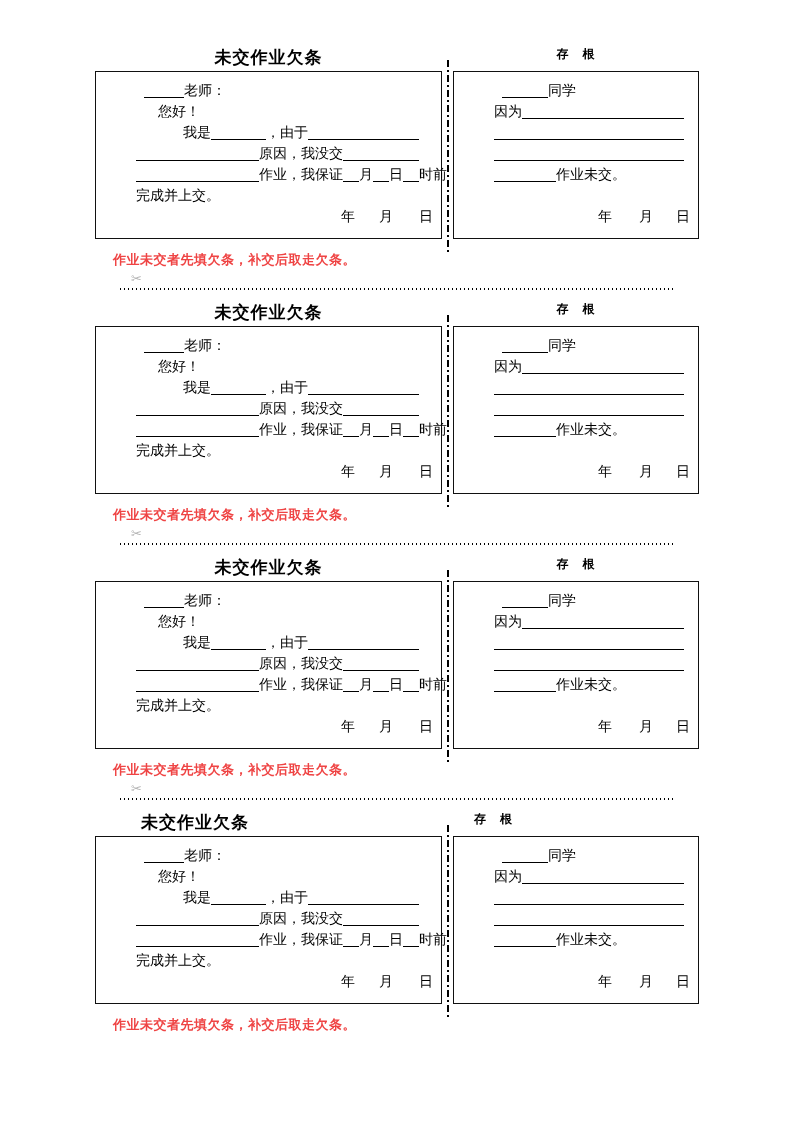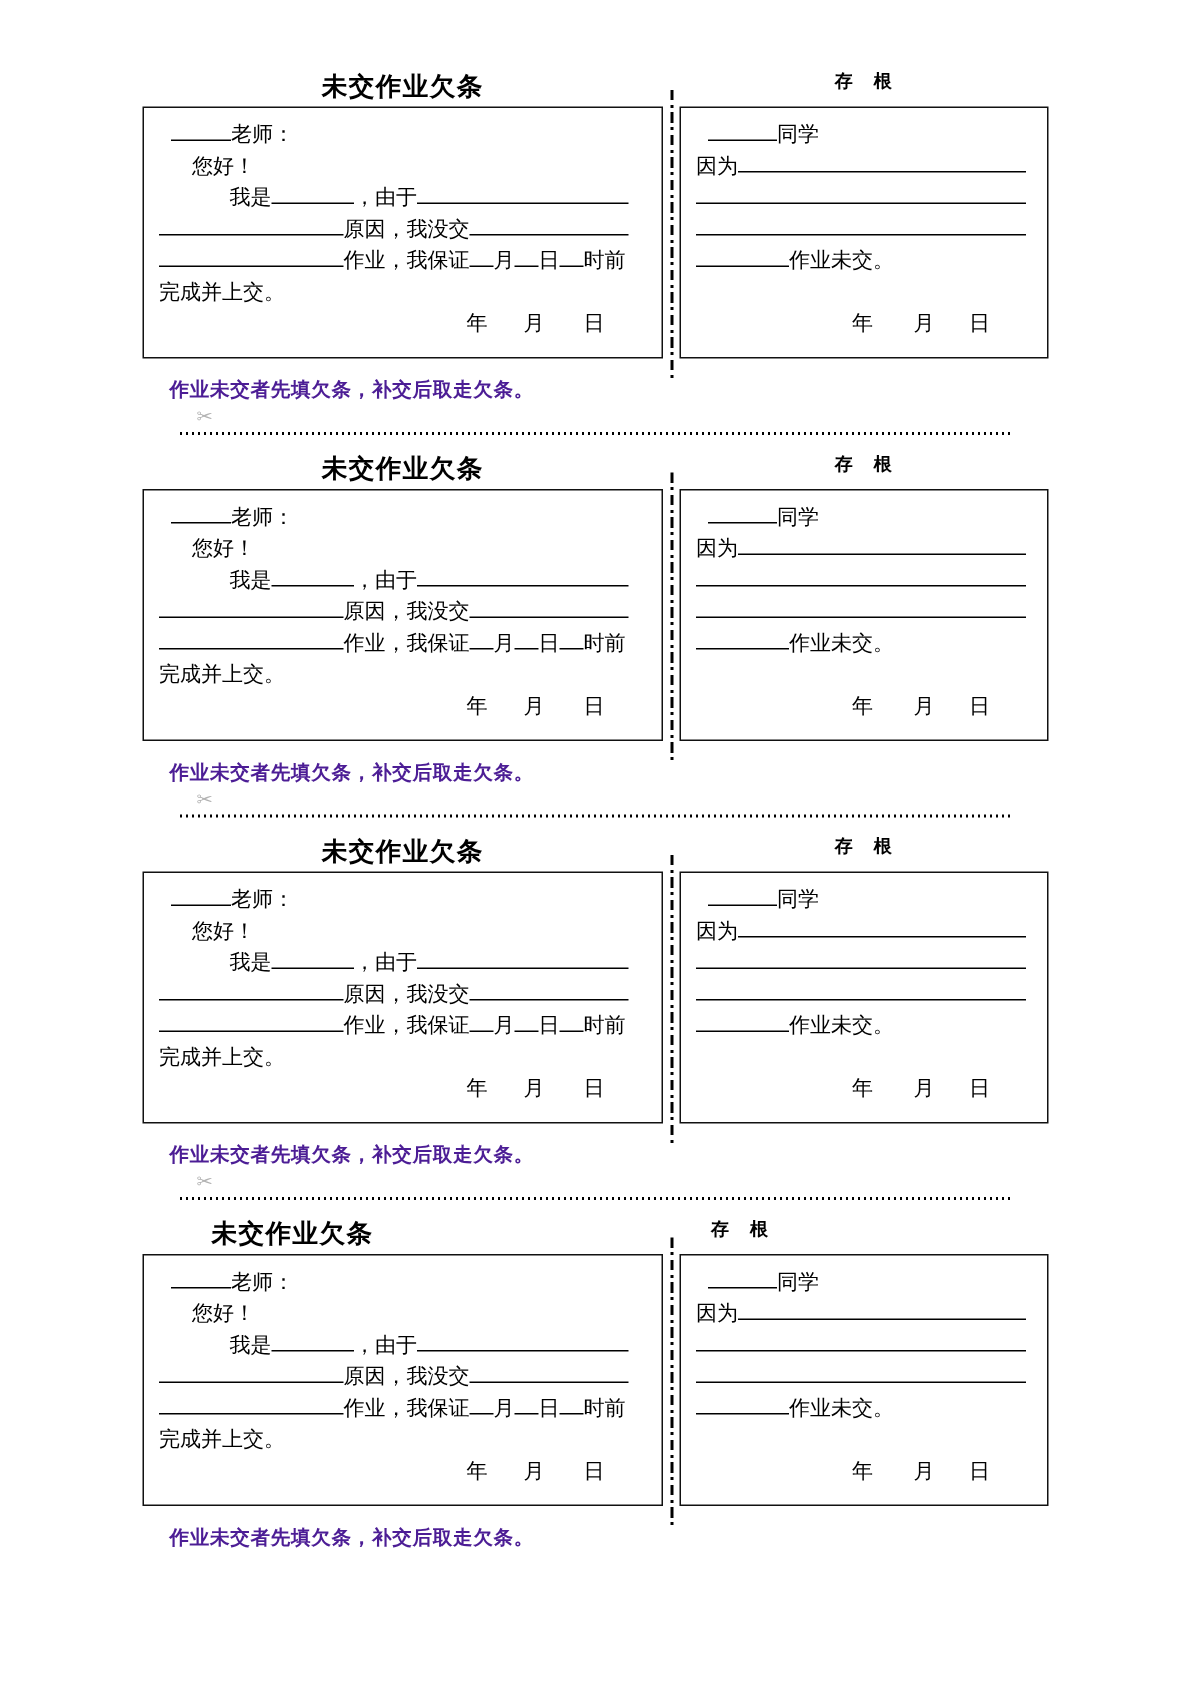--- a/index.html
+++ b/index.html
@@ -32,43 +32,43 @@
   .box-right { width:246px; padding-right:14px; margin-left:4px; }
 
   .sep {
     width:2px; margin-left:5px;
     margin-top:-11px; margin-bottom:-13px;
     background:repeating-linear-gradient(to bottom,
       #000 0 7px, transparent 7px 10px,
       #000 10px 12px, transparent 12px 15px);
   }
 
-  .row { display:flex; align-items:flex-start; height:21px; line-height:21px;
-         font-size:14px; white-space:nowrap; }
+  .row { display:flex; align-items:center; height:21px; line-height:21px;
+         font-size:14px; white-space:nowrap;margin-left:30px; }
   .row span { white-space:pre; }
 
   .u { display:inline-block; border-bottom:1px solid #000; height:14px; flex:none; }
   .u.fill { flex:1; }
   .w40{width:40px} .w46{width:46px} .w55{width:55px} .w62{width:62px}
   .w123{width:123px} .w16{width:16px}
 
   .ind8  { padding-left:8px; }
   .ind22 { padding-left:22px; }
   .ind47 { padding-left:47px;font-family:Liberation Serif, serif; }
 
   .date-row .y-l { margin-left:205px; }
   .date-row .m-l { margin-left:24px; }
   .date-row .d-l { margin-left:26px; }
   .date-row-r .y-l { margin-left:104px; }
   .date-row-r .m-l { margin-left:27px; }
   .date-row-r .d-l { margin-left:23px; }
 
   .note {
     margin-top:13px; height:16px; padding-left:18px;
-    color:#4c1d95; font-size:13px; font-weight:bold; line-height:16px;
+    color:#ef4444; font-size:13px; font-weight:bold; line-height:16px;
     letter-spacing:0.5px;
   }
 
   .cutline { position:relative; height:16px; margin-top:6px; margin-bottom:11px; }
   .scissors {
     position:absolute; left:36px; top:-3px;
     color:#b3b3b3; font-size:13px;
     font-family:"DejaVu Sans","Liberation Sans",sans-serif;
   }
   .dots {

